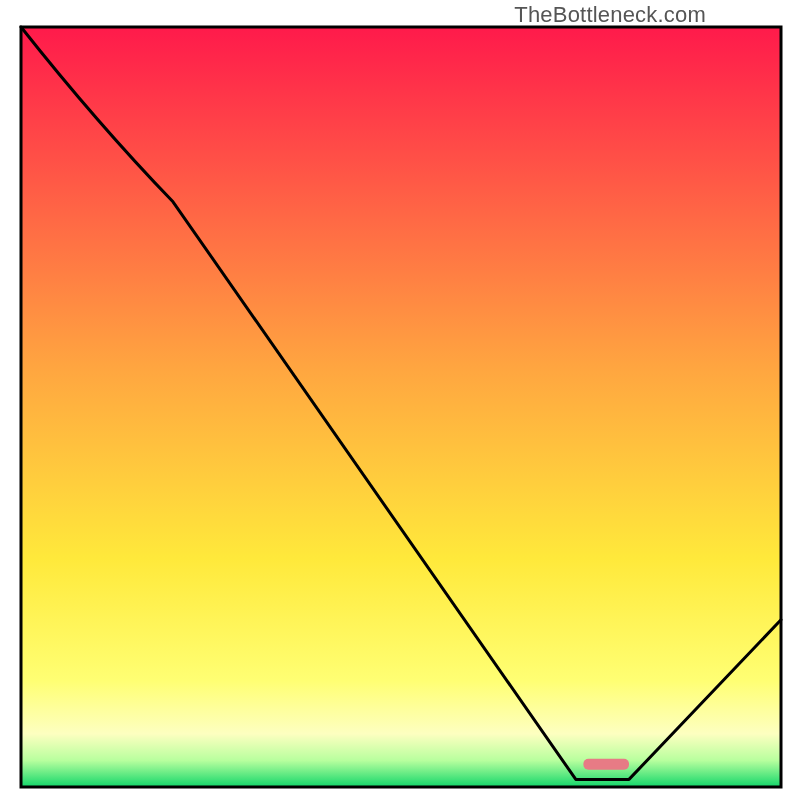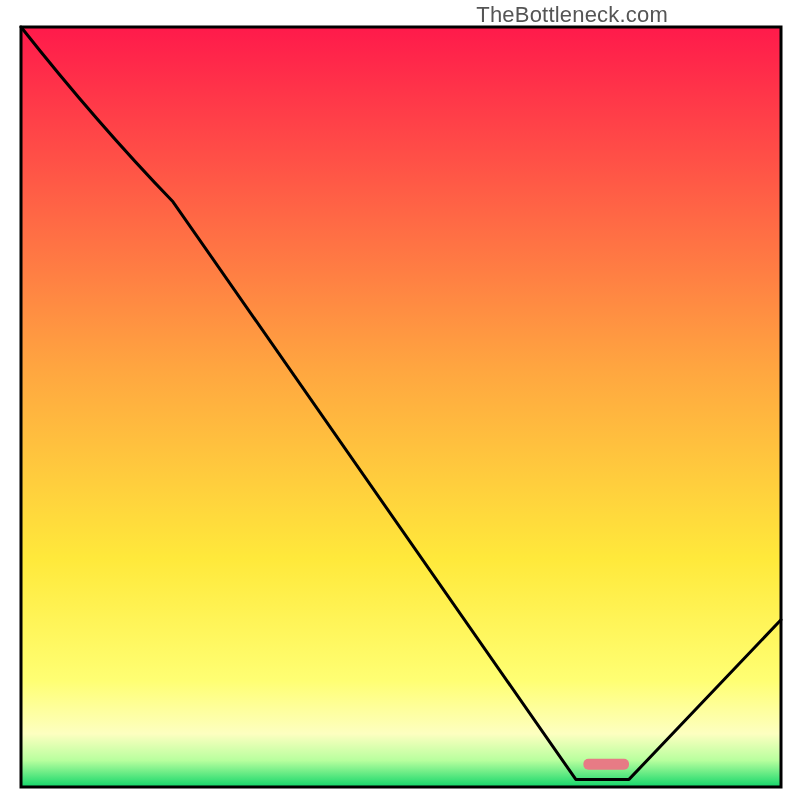--- a/index.html
+++ b/index.html
@@ -8,20 +8,21 @@
     width: 800px;
     height: 800px;
     overflow: hidden;
     background: #fff;
     font-family: Arial, Helvetica, sans-serif;
   }
   .frame {
     position: relative;
     width: 676px;
     height: 800px;
+    padding-left: 38px;
   }
   .watermark {
     position: absolute;
     top: 2px;
     right: 8px;
     font-size: 22px;
     font-weight: 500;
     color: #555;
     letter-spacing: 0.2px;
   }

